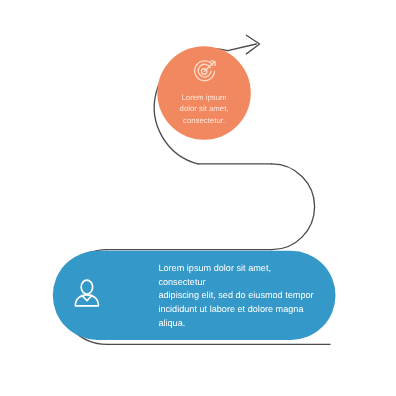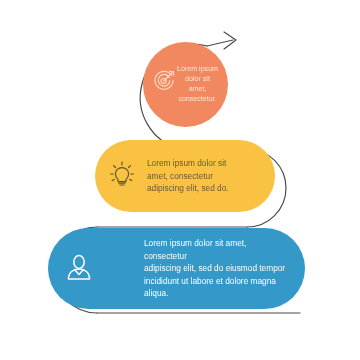--- a/index.html
+++ b/index.html
@@ -33,20 +33,21 @@
     align-items: center;
   }
 
   
   #step-1 {
     left: 143px;
     top: 42px;
     width: 85px;
     height: 85px;
     border-radius: 50%;
+    flex-direction: column;
     justify-content: center;
     padding: 8px 9px 9px 9px;
   }
   #step-1 .step-icon {
     margin-bottom: 2px;
   }
   #step-1 .step-text {
     font-size: 7.1px;
     line-height: 1.42;
     text-align: center;
@@ -128,39 +129,20 @@
         <ellipse cx="13" cy="9" rx="5.2" ry="6.4"></ellipse>
         <path d="M 2.5 26 C 2.5 19.5 7.2 16 13 16 C 18.8 16 23.5 19.5 23.5 26 Z"></path>
         <path d="M 8.6 16.6 L 13 21.4 L 17.4 16.6"></path>
       </svg>
     </span>
     <span class="step-text">Lorem ipsum dolor sit amet, consectetur
 adipiscing elit, sed do eiusmod tempor
 incididunt ut labore et dolore magna aliqua.</span>
   </div>
 
-  <div class="step" id="step-2" style="background:#F9C242;">
-    <span class="step-icon">
-      <svg width="26" height="28" viewBox="0 0 26 28" fill="none" stroke="#5f5230" stroke-width="1.2" stroke-linecap="round" stroke-linejoin="round">
-        <path d="M 13 7.6 C 9.3 7.6 6.4 10.4 6.4 13.9 C 6.4 16.2 7.6 17.9 9 19.3 L 9 21.6 L 17 21.6 L 17 19.3 C 18.4 17.9 19.6 16.2 19.6 13.9 C 19.6 10.4 16.7 7.6 13 7.6 Z"></path>
-        <path d="M 9.9 23.2 L 16.1 23.2"></path>
-        <path d="M 10.8 25.0 L 15.2 25.0"></path>
-        <path d="M 13 2.2 L 13 5.0"></path>
-        <path d="M 4.6 5.6 L 6.5 7.5"></path>
-        <path d="M 21.4 5.6 L 19.5 7.5"></path>
-        <path d="M 1.6 14.0 L 4.2 14.0"></path>
-        <path d="M 24.4 14.0 L 21.8 14.0"></path>
-        <path d="M 3.2 20.6 L 5.3 19.4"></path>
-        <path d="M 22.8 20.6 L 20.7 19.4"></path>
-      </svg>
-    </span>
-    <span class="step-text">Lorem ipsum dolor sit
-amet, consectetur
-adipiscing elit, sed do.</span>
-  </div>
 
   <div class="step" id="step-1" style="background:#F28860;">
     <span class="step-icon">
       <svg width="24" height="24" viewBox="0 0 24 24" fill="none" stroke="#ffd9c4" stroke-width="1.2" stroke-linecap="round" stroke-linejoin="round">
         <path d="M 19.6 6.5 A 9 9 0 1 0 21 11.6"></path>
         <path d="M 17.2 8.6 A 5.8 5.8 0 1 0 17.8 11.6"></path>
         <circle cx="11.6" cy="12" r="2.5"></circle>
         <path d="M 11.6 12 L 21.2 2.9"></path>
         <path d="M 17.6 2.4 L 21.3 2.8 L 21.7 6.4"></path>
       </svg>

